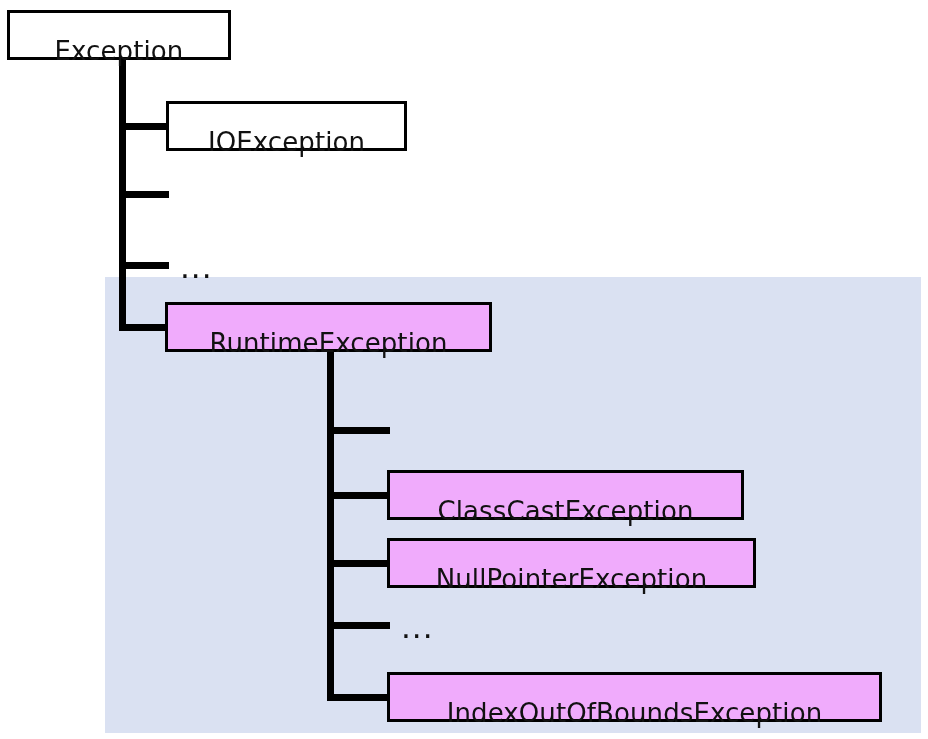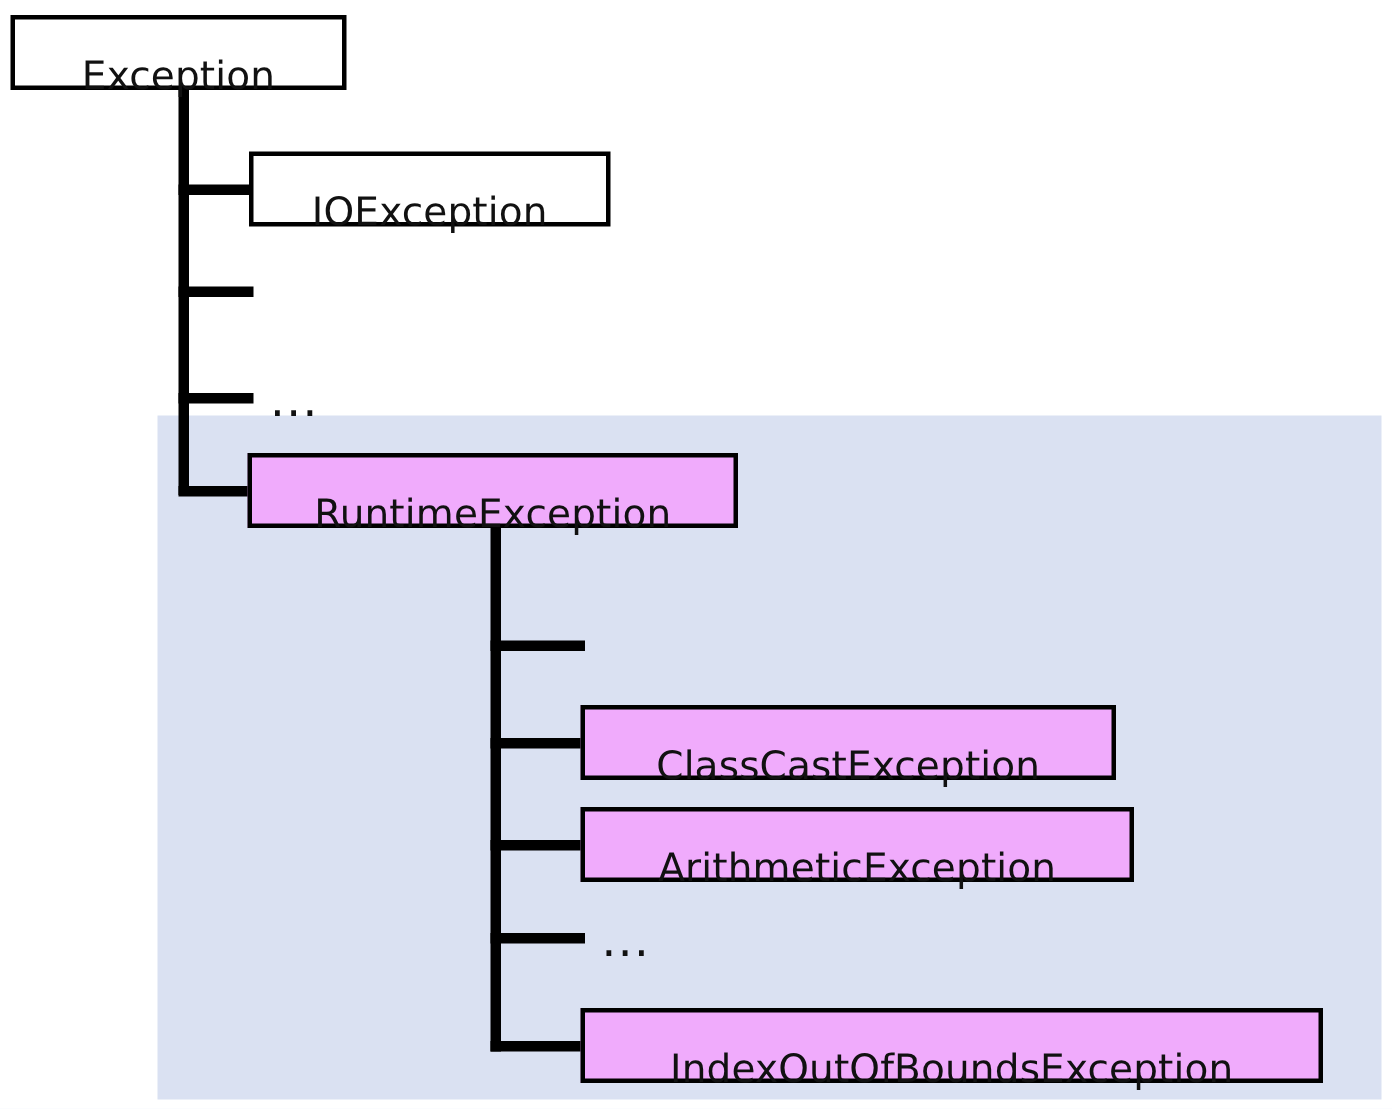--- a/index.html
+++ b/index.html
@@ -108,21 +108,21 @@
   <div class="node on-highlight" style="left:165px; top:302px; width:327px; height:50px;">
     <span class="node-label">RuntimeException</span>
   </div>
 
 
   <div class="node on-highlight" style="left:387px; top:470px; width:357px; height:50px;align-items:center;">
     <span class="node-label">ClassCastException</span>
   </div>
 
   <div class="node on-highlight" style="left:387px; top:538px; width:369px; height:50px;">
-    <span class="node-label">ArithmeticException</span>
+    <span class="node-label">NullPointerException</span>
   </div>
 
   <div class="ellipsis" style="left:401px; top:612px;">...</div>
 
   <div class="node on-highlight" style="left:387px; top:672px; width:495px; height:50px;">
     <span class="node-label">IndexOutOfBoundsException</span>
   </div>
 
 </div>
 

